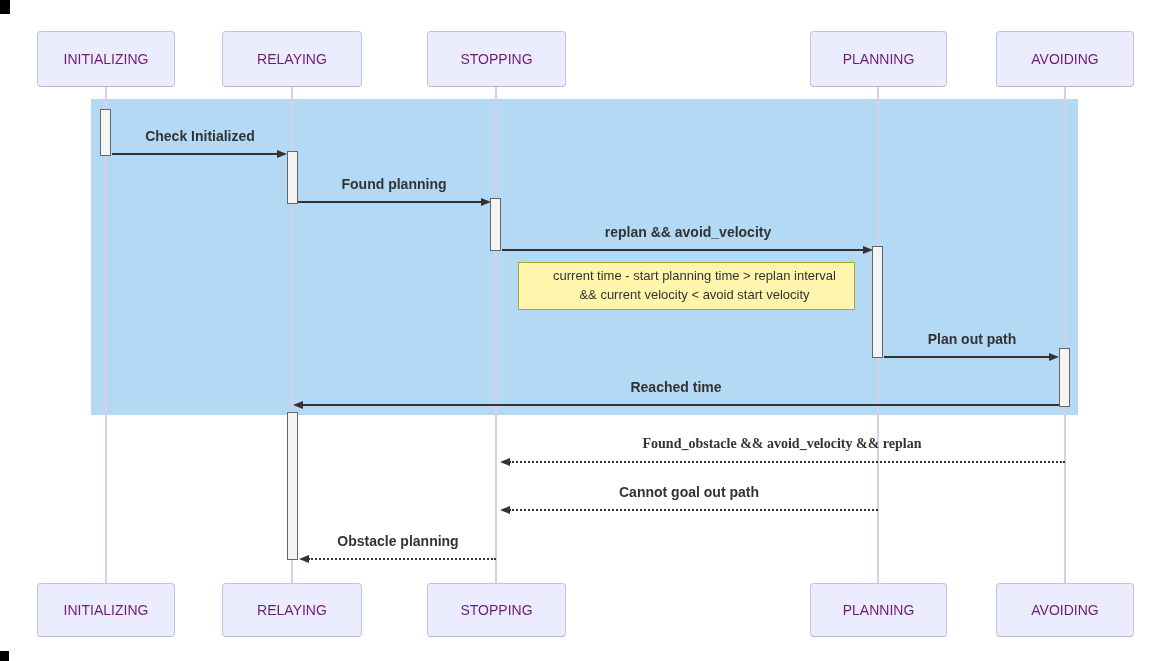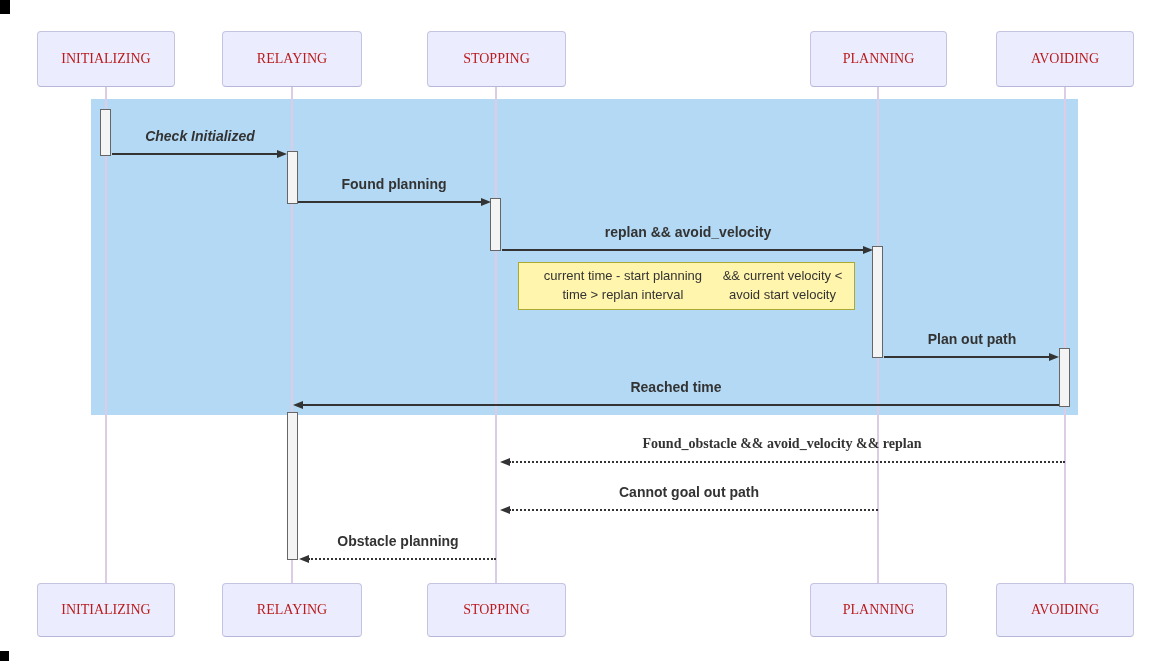--- a/index.html
+++ b/index.html
@@ -20,23 +20,22 @@
     width:2px;
     background:var(--lifeline,#dccce6);
   }
   .actor{
     position:absolute;
     background:var(--actor-fill,#ececff);
     border:1px solid var(--actor-border,#c4c4e0);
     border-bottom-color:#b6b6d8;
     border-radius:4px;
     display:flex;align-items:center;justify-content:center;
-    font-size:14px;color:#b91c1c;
+    font-size:14px;color:#701a75;
     box-sizing:border-box;
-    font-family:Liberation Serif, serif;
   }
   .activation{
     position:absolute;
     width:11px;
     background:var(--activation-fill,#f4f4f4);
     border:1px solid var(--activation-border,#666666);
     box-sizing:border-box;
   }
   .msg-label{
     position:absolute;
@@ -48,21 +47,21 @@
   .msg-line.solid{border-top:2px solid var(--arrow,#333333);}
   .msg-line.dotted{border-top:2px dotted var(--arrow,#333333);}
   .arrow-head{position:absolute;width:0;height:0;border-top:4px solid transparent;border-bottom:4px solid transparent;}
   .arrow-head.right{border-left:10px solid var(--arrow,#333333);}
   .arrow-head.left{border-right:10px solid var(--arrow,#333333);}
   .note{
     position:absolute;
     background:var(--note-fill,#fff5ad);
     border:1px solid var(--note-border,#aaaa33);
     box-sizing:border-box;
-    display:flex;align-items:center;justify-content:center;
+    display:flex;flex-direction:column;align-items:center;justify-content:center;
     font-size:13px;color:#333333;line-height:1.45;
     text-align:center;
     padding-left:16px;
   }
 </style>
 </head>
 <body>
 
 <div class="stage">
 
@@ -77,21 +76,21 @@
   <div class="lifeline" style="left:877px;top:87px;height:496px;"></div>
   <div class="lifeline" style="left:1064px;top:87px;height:496px;"></div>
 
   <div class="activation" style="left:100px;top:109px;height:47px;"></div>
   <div class="activation" style="left:287px;top:151px;height:53px;"></div>
   <div class="activation" style="left:490px;top:198px;height:53px;"></div>
   <div class="activation" style="left:872px;top:246px;height:112px;"></div>
   <div class="activation" style="left:1059px;top:348px;height:59px;"></div>
   <div class="activation" style="left:287px;top:412px;height:148px;"></div>
 
-  <div class="msg-label" style="left:200px;top:128px;font-style:italic;">Check Initialized</div>
+  <div class="msg-label" style="left:200px;top:128px;">Check Initialized</div>
   <div class="msg-line solid" style="left:112px;top:153px;width:167px;"></div>
   <div class="arrow-head right" style="left:277px;top:150px;"></div>
 
   <div class="msg-label" style="left:394px;top:176px;">Found planning</div>
   <div class="msg-line solid" style="left:298px;top:201px;width:185px;"></div>
   <div class="arrow-head right" style="left:481px;top:198px;"></div>
 
   <div class="msg-label" style="left:688px;top:224px;">replan &amp;&amp; avoid_velocity</div>
   <div class="msg-line solid" style="left:502px;top:249px;width:363px;"></div>
   <div class="arrow-head right" style="left:863px;top:246px;"></div>

